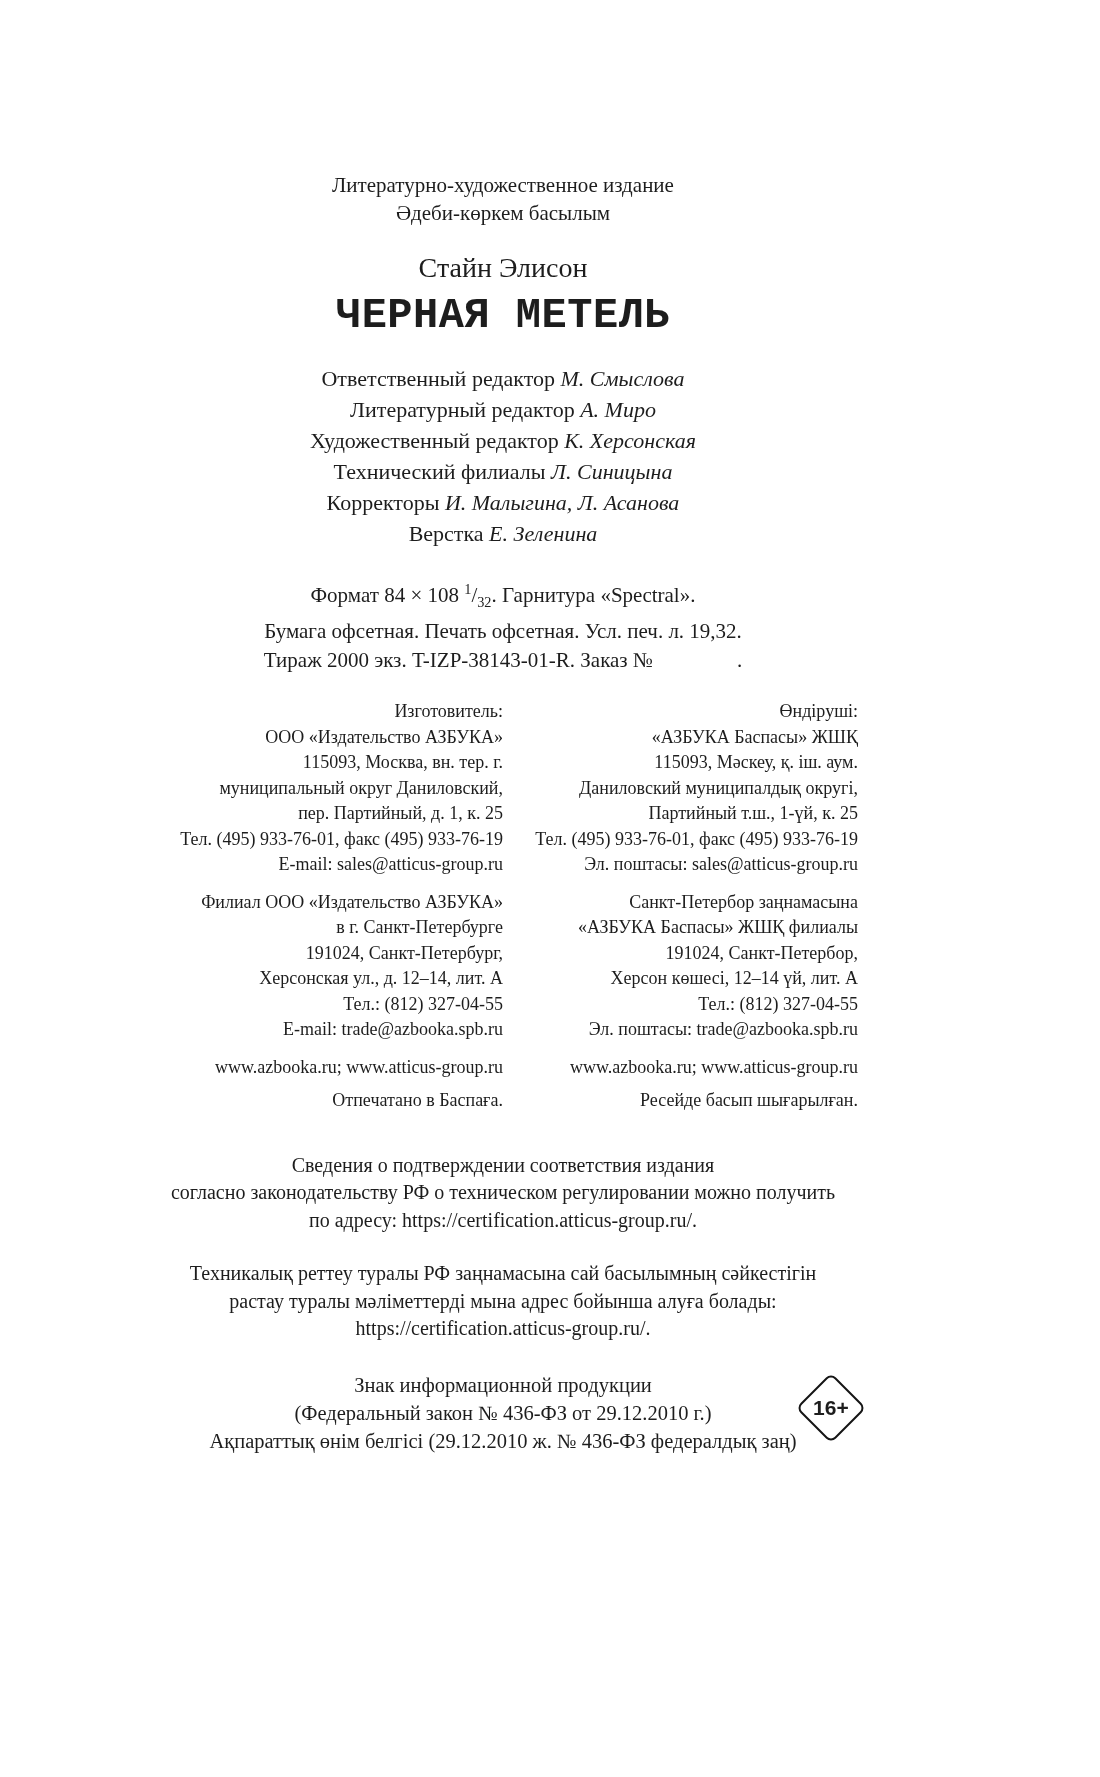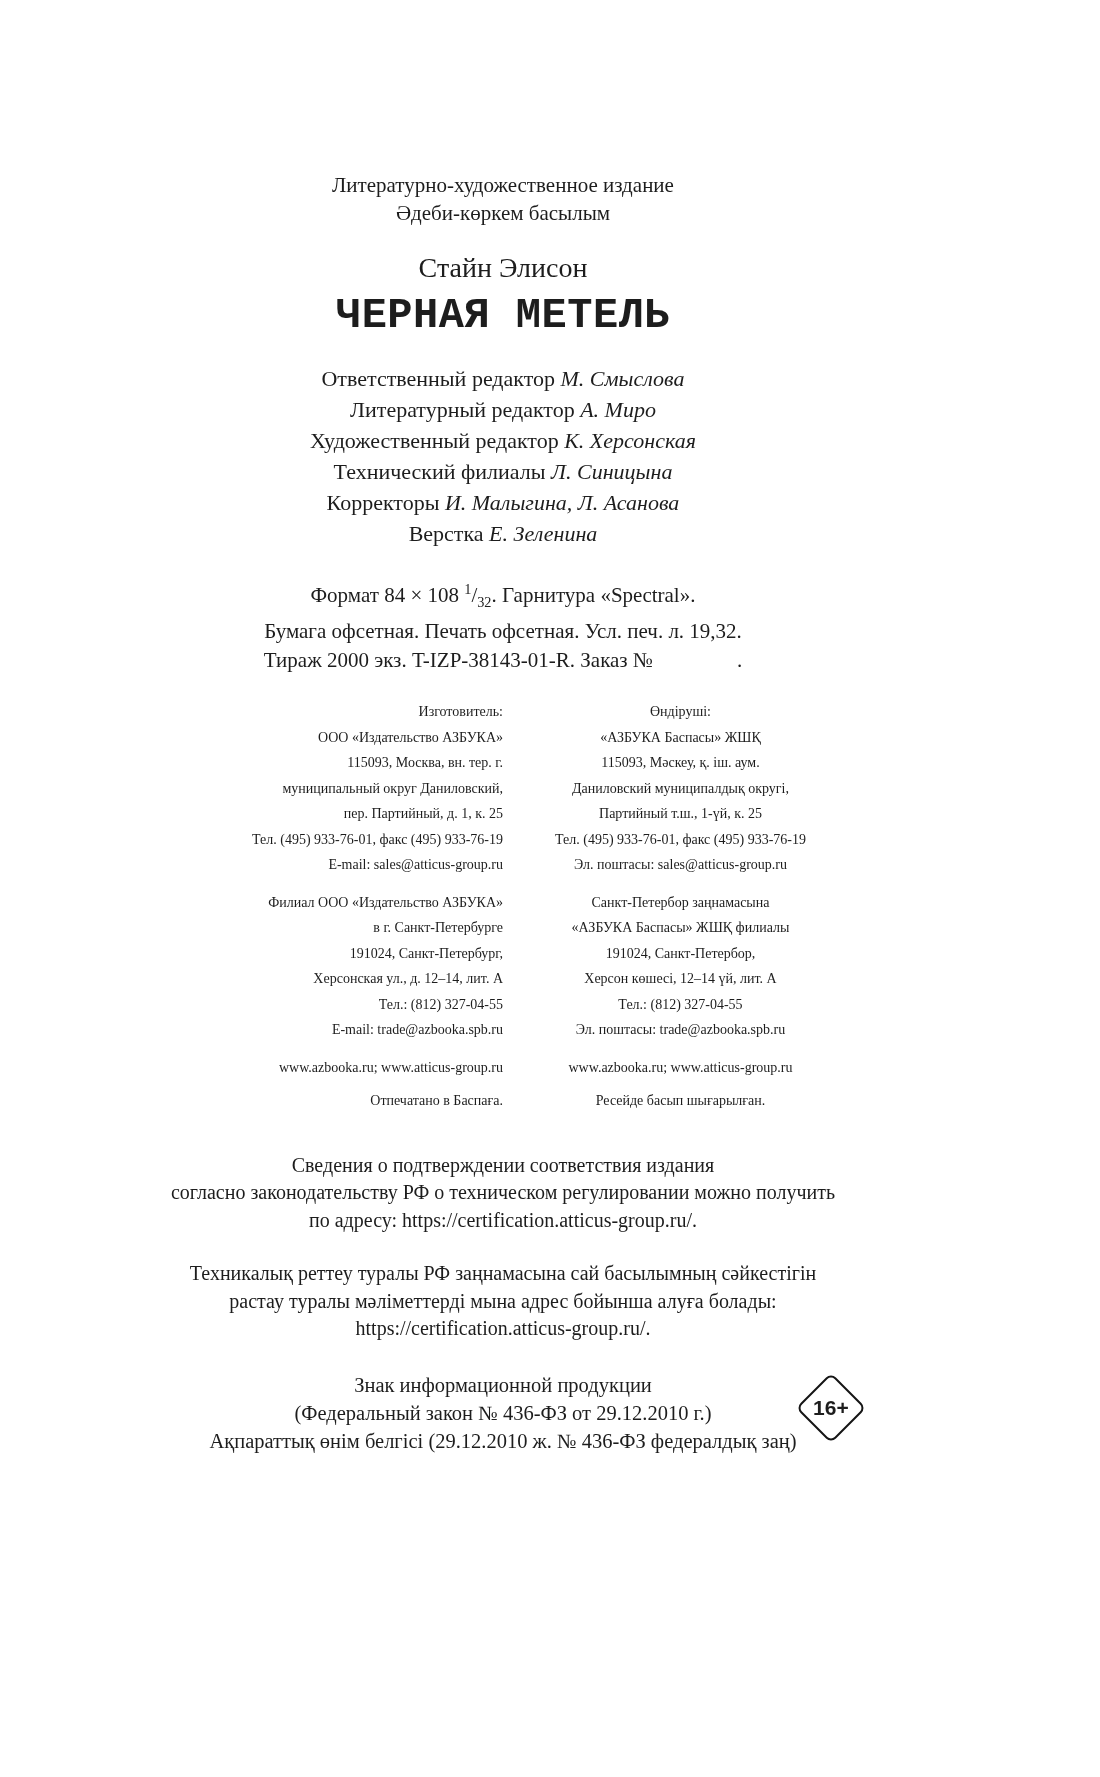--- a/index.html
+++ b/index.html
@@ -25,26 +25,26 @@
   .author  { margin-top:24px; font-size:28px; line-height:34px; }
   .title   { margin:8px 0 0 0; font-size:42px; line-height:46px; font-weight:700; letter-spacing:0.5px;font-family:Liberation Mono, monospace; }
   .staff   { margin-top:24px; font-size:22px; line-height:31px; }
   .it      { font-style:italic; }
   .printinfo { margin-top:26px; font-size:21px; line-height:29px; }
   .printinfo sup { font-size:68%; }
   .printinfo sub { font-size:68%; }
   .cols {
     margin-top:24px;
     display:flex;
-    font-size:14px;
+    font-size:18px;
     line-height:25.5px;
   }
   .col { flex:1; min-width:0; }
   .col-left  { text-align:right; }
-  .col-right { text-align:center; }
+  .col-right { text-align:right; }
   .addr-block { margin-bottom:12px; }
   .addr-block.tight { margin-bottom:8px; }
   .cert { margin-top:26px; font-size:20px; line-height:27.5px;text-align:center; }
   .age  { position:relative; margin-top:28px; font-size:20.5px; line-height:28px; }
   .age-lines { display:inline-block; }
   .age-badge {
     position:absolute;
     right:2px;
     top:12px;
     width:50px;

